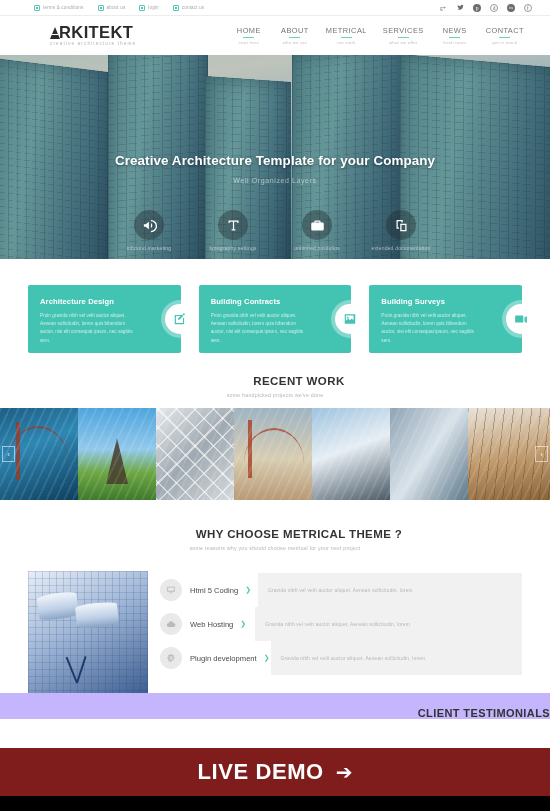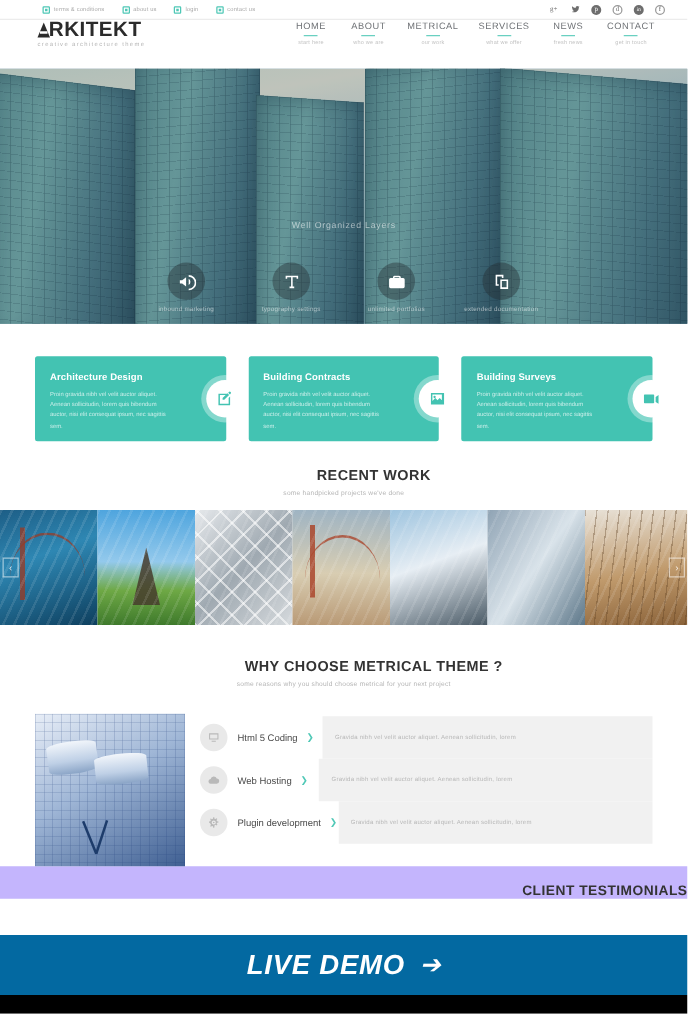--- a/index.html
+++ b/index.html
@@ -38,23 +38,24 @@
     width:8px;height:8px;border-radius:50%;
     display:flex;align-items:center;justify-content:center;
     font-size:5.5px;color:#6d6d6d; font-family:"Liberation Serif",serif;
   }
   .soc.circ { border:.7px solid #9a9a9a; border-radius:50%; }
   .soc.fill { background:#6d6d6d; color:#fff; }
 
   
   .header {
     height:39px;
-    display:flex; align-items:flex-start;
+    display:flex; align-items:center;
     padding:0 18px 0 30px;
     background:#fff;
+    margin-left:20px;
   }
   .logo-wrap { line-height:1; }
   .logo {
     font-size:16.5px; font-weight:bold; letter-spacing:.4px; color:#2b2b2b;
     display:flex; align-items:center;
   }
   .logo .tri {
     width:0;height:0;border-left:5.5px solid transparent;border-right:5.5px solid transparent;
     border-bottom:12px solid #2b2b2b; position:relative; margin-right:-1px;
   }
@@ -211,21 +212,21 @@
   .feat.f1 .feat-box { margin-left:2px; }
   .feat.f2 .feat-box { margin-left:4px; }
 
   
   .testi { text-align:right; padding-top:14px; background:#c4b5fd; }
   .testi-title { font-size:11px; font-weight:bold; color:#333; letter-spacing:.4px; }
 
   
   .livebar {
     position:absolute; left:0; right:0; bottom:15px; height:48px;
-    background:#0369a1; display:flex; align-items:center; justify-content:center; gap:12px;font-style:italic;
+    background:#7f1d1d; display:flex; align-items:center; justify-content:center; gap:12px;
   }
   .live-text { font-size:22px; font-weight:bold; color:#fff; letter-spacing:.6px; }
   .live-arrow { font-size:20px; color:#fff; line-height:1; }
   .bottombar { position:absolute; left:0; right:0; bottom:0; height:15px; background:#000; }
 </style>
 </head>
 <body>
 
 <div class="topbar">
   <div class="topbar-links">
@@ -317,20 +318,21 @@
       </div>
     <div class="tower" style="left:292px;top:-6px;width:112px;height:226px;transform:skewY(-6deg);">
         <div class="grid-lines"></div>
       </div>
     <div class="tower" style="left:400px;top:6px;width:160px;height:214px;transform:skewY(5deg);">
         <div class="grid-lines"></div>
       </div>
     <div class="hero-overlay"></div>
   </div>
 
+  <div class="hero-title">Creative Architecture Template for your Company</div>
   <div class="hero-sub">Well Organized Layers</div>
 
   <div class="hero-feats">
     <div class="hf">
       <div class="hf-circle">
         <svg viewBox="0 0 24 24">
             <path d="M3 10v4h3l5 4V6L6 10H3zm13.5 2a4.5 4.5 0 0 0-2.2-3.9v7.8A4.5 4.5 0 0 0 16.5 12zM14.3 3.2v2.1A6.8 6.8 0 0 1 14.3 20.7v2.1A8.9 8.9 0 0 0 14.3 3.2z"></path>
           </svg>
       </div>
       <div class="hf-label">inbound marketing</div>

